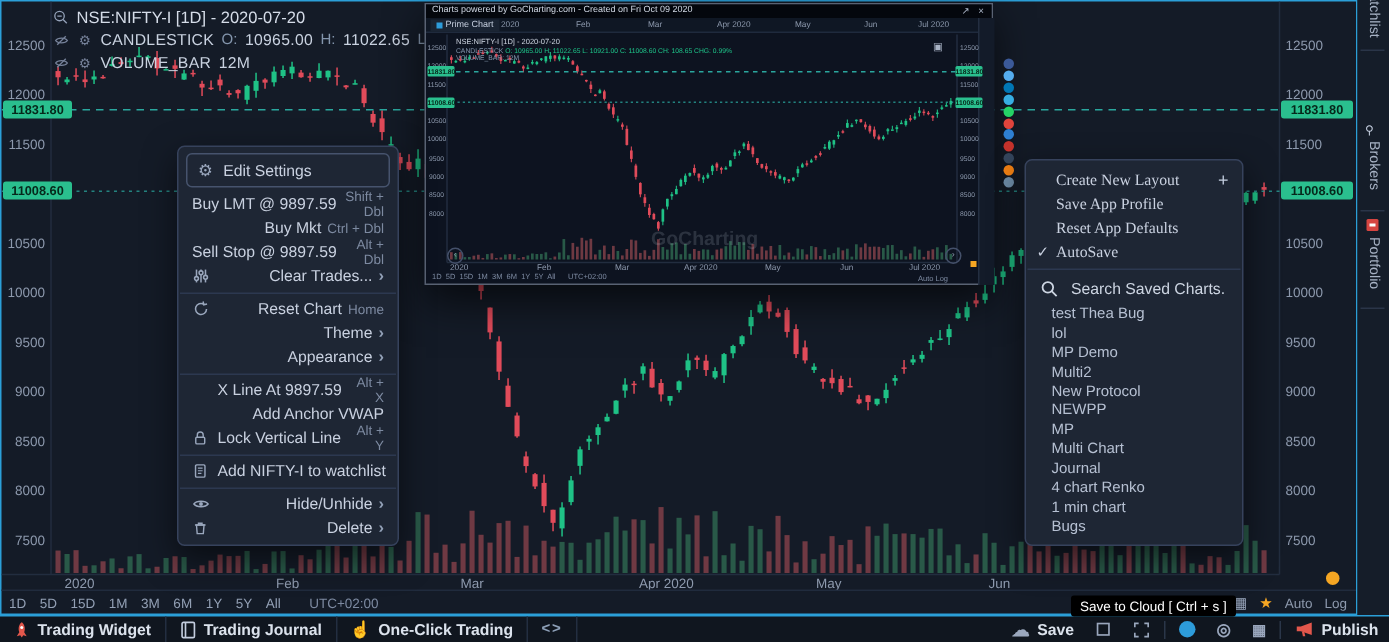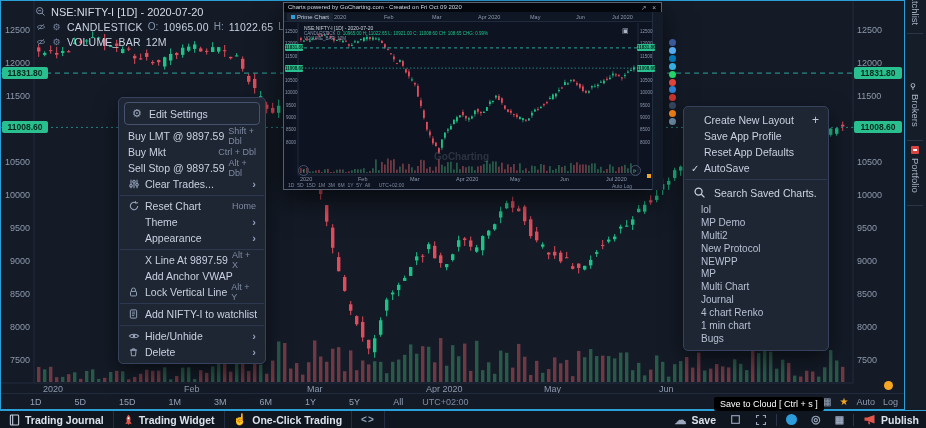--- a/index.html
+++ b/index.html
@@ -14,46 +14,46 @@
   .ptag.left{left:1px;width:46px;}
   .ptag.right{left:853px;width:48px;}
   .legend{position:absolute;left:34px;top:3px;z-index:4;}
   .lg-row{display:flex;align-items:center;gap:5px;height:15px;font-size:11px;color:#d5dce8;}
   .lg-row .sm{font-size:10.5px;color:#c9d2e0;letter-spacing:.2px;}
   .lg-row .k{color:#8496ad;font-size:10px;}
   .g{color:#1ec489;}
   .lg-ic{display:inline-flex;width:11px;height:11px;align-items:center;justify-content:center;color:#76829a;font-size:9px;}
   
   .tf-row{position:absolute;left:0;top:392px;width:903px;height:16px;border-top:1px solid #202b3d;display:flex;align-items:center;font-size:9px;color:#93a0b5;gap:9px;padding-left:5px;box-sizing:border-box;z-index:2;}
-  .tf{cursor:default;margin-left:24px;}
+  .tf{cursor:default;}
   .tf-utc{margin-left:10px;color:#7d8aa1;}
   .tf-right{margin-left:auto;display:flex;align-items:center;gap:8px;margin-right:6px;color:#8d99ad;}
   .star{color:#f5a623;font-size:10px;}
   .fab{position:absolute;left:884px;top:381px;width:9px;height:9px;border-radius:50%;background:#f5a623;z-index:12;}
   
   .side-tabs{position:absolute;left:905px;top:0;width:21px;height:410px;background:#151d29;}
   .vtab{position:absolute;left:16px;transform:rotate(90deg);transform-origin:0 0;font-size:9.5px;color:#a7b2c4;white-space:nowrap;}
   .vtab-div{position:absolute;left:2px;width:16px;height:1px;background:#2a3548;}
   .vtab-ic{position:absolute;left:5px;font-size:8px;color:#c3cdde;}
   .pf-ic{position:absolute;left:6px;width:8px;height:8px;background:#d64541;border-radius:1px;}
   .pf-ic:after{content:"";display:block;width:4px;height:2px;background:#fff;margin:3px auto 0;}
   
   .menu{position:absolute;background:#1e2634;border:1px solid #36425c;border-radius:5px;box-shadow:0 8px 22px rgba(0,0,0,.55);font-size:10.5px;color:#c9d1e0;z-index:30;box-sizing:border-box;}
   .cmenu{left:118px;top:97px;width:148px;padding:0 0 3px;}
   .cm-boxed{margin:4px 5px 3px;border:1px solid #46536d;border-radius:4px;height:21px;display:flex;align-items:center;padding:0 7px;gap:7px;}
-  .cm-row{height:16px;display:flex;align-items:center;padding:0 9px;}
+  .cm-row{height:16px;display:flex;align-items:center;padding:0 9px;text-align:right;}
   .cm-gut{width:17px;flex:0 0 17px;display:flex;align-items:center;}
   .cm-lab{flex:1;white-space:nowrap;}
   .cm-sc{color:#7d8aa1;font-size:9px;margin-left:4px;}
   .cm-arr{color:#93a1b8;font-size:11px;font-weight:bold;margin-left:4px;}
   .cm-sep{height:1px;background:#2c3850;margin:2.5px 1px;}
   .lmenu{left:683px;top:106px;width:146px;padding:5px 0;}
   .lm-row{height:16px;display:flex;align-items:center;padding:0 9px 0 7px;}
   .lm-gut{width:13px;flex:0 0 13px;color:#c9d1e0;font-size:10px;}
-  .lm-lab{flex:1;white-space:nowrap;}
+  .lm-lab{flex:1;white-space:nowrap;font-family:Liberation Serif, serif;}
   .lm-ric{margin-left:auto;display:inline-flex;color:#aab4c6;font-size:12px;}
   .lm-search{height:21px;display:flex;align-items:center;padding:0 9px;gap:8px;font-size:10.5px;color:#cdd5e2;}
   .lm-item{height:12.9px;display:flex;align-items:center;padding-left:17px;font-size:10px;color:#b6c0d2;}
   
   .soc{position:absolute;width:7px;height:7px;border-radius:50%;z-index:22;}
   
   .popup{position:absolute;left:283px;top:2px;width:379px;height:188px;background:#0d1320;border:1px solid #596273;box-shadow:0 10px 26px rgba(0,0,0,.65);z-index:20;box-sizing:border-box;}
   .pp-title{position:absolute;left:0;top:0;width:100%;height:9px;background:#04070d;font-size:6px;color:#cfd6e2;line-height:9px;padding-left:4px;box-sizing:border-box;white-space:nowrap;}
   .pp-wins{position:absolute;right:3px;top:0;font-size:6.5px;color:#aab4c6;line-height:9px;letter-spacing:2px;}
   .pp-tabs{position:absolute;left:0;top:9px;width:100%;height:10px;background:#0f1724;border-bottom:1px solid #1f2a3d;box-sizing:border-box;}
@@ -61,21 +61,21 @@
   .pp-tabsq{width:4px;height:4px;background:#2d9cdb;}
   .pp-xt{position:absolute;font-size:5.5px;color:#8d99ad;z-index:2;}
   .pp-xb{position:absolute;top:173px;font-size:5.5px;color:#8d99ad;z-index:2;}
   .pp-tl{position:absolute;left:1px;width:11px;text-align:right;font-size:4.5px;color:#8d99ad;z-index:2;}
   .pp-tr{position:absolute;left:356px;font-size:4.5px;color:#8d99ad;z-index:2;}
   .pp-tag{position:absolute;background:#2abf8e;color:#06281b;font-size:4.5px;font-weight:bold;border-radius:1px;text-align:center;width:18px;line-height:7px;z-index:3;}
   .pp-legend{position:absolute;left:20px;top:22px;z-index:3;}
   .pp-lg1{font-size:5px;color:#cfd6e2;}
   .pp-lg2{font-size:4.5px;color:#8496ad;}
   .pp-lg3{font-size:4.5px;color:#8496ad;}
-  .pp-water{position:absolute;left:150px;top:148px;font-size:10px;font-weight:bold;color:rgba(205,215,230,.16);z-index:2;}
+  .pp-water{position:absolute;left:150px;top:148px;font-size:13px;font-weight:bold;color:rgba(205,215,230,.16);z-index:2;}
   .pp-nav{position:absolute;top:162px;width:9px;height:9px;border:1px solid #44506a;border-radius:50%;color:#8d99ad;font-size:6px;line-height:9px;text-align:center;z-index:3;}
   .pp-copy{position:absolute;left:338px;top:24px;font-size:7px;color:#aab4c6;z-index:3;}
   .pp-strip{position:absolute;left:368px;top:9px;width:10px;height:178px;background:#131b29;border-left:1px solid #232e41;}
   .pp-toolbar{position:absolute;left:4px;top:179px;font-size:5px;color:#7d8aa1;white-space:pre;z-index:3;}
   .pp-autolog{position:absolute;left:328px;top:180px;font-size:5px;color:#7d8aa1;z-index:3;}
   .pp-dot{position:absolute;left:363px;top:171px;width:4px;height:4px;background:#f5a623;z-index:3;}
   
   .tooltip{position:absolute;left:714px;top:397px;background:#000;color:#fff;font-size:9px;padding:2px 6px;border-radius:2px;z-index:45;white-space:nowrap;}
   
   .bottom-bar{position:absolute;left:0;top:410px;width:926px;height:18px;background:#10161f;border-top:1px solid #2b9fd8;display:flex;align-items:center;box-sizing:border-box;z-index:10;}
@@ -771,20 +771,21 @@
       <div class="cm-sep"></div>
       <div class="lm-search">
         <span class="ic">
           <svg width="13" height="13" viewBox="0 0 14 14">
             <circle cx="6" cy="6" r="3.8" fill="none" stroke="#cdd5e2" stroke-width="1.3"></circle>
             <line x1="8.9" y1="8.9" x2="12.3" y2="12.3" stroke="#cdd5e2" stroke-width="1.3"></line>
           </svg>
         </span>
         <span>Search Saved Charts.</span>
       </div>
+      <div class="lm-item">test Thea Bug</div>
       <div class="lm-item">lol</div>
       <div class="lm-item">MP Demo</div>
       <div class="lm-item">Multi2</div>
       <div class="lm-item">New Protocol</div>
       <div class="lm-item">NEWPP</div>
       <div class="lm-item">MP</div>
       <div class="lm-item">Multi Chart</div>
       <div class="lm-item">Journal</div>
       <div class="lm-item">4 chart Renko</div>
       <div class="lm-item">1 min chart</div>
@@ -1211,34 +1212,34 @@
     <div class="pp-autolog">Auto   Log</div>
     <div class="pp-dot"></div>
   </div>
 
   <div class="tooltip">Save to Cloud [ Ctrl + s ]</div>
 
   <div class="bottom-bar" id="bottom-bar">
       <div class="bb-item">
         <span class="ic">
           <svg width="11" height="12" viewBox="0 0 12 13">
+            <path d="M6 .8C8 2.2 8.8 5 7.8 8.2L9.6 11l-2.5-.7L6 12l-1.1-1.7-2.5.7L4.2 8.2C3.2 5 4 2.2 6 .8z" fill="#e2574c"></path>
+            <circle cx="6" cy="4.6" r="1.1" fill="#fff"></circle>
+          </svg>
+        </span>
+        <span>Trading Widget</span>
+      </div>
+      <div class="bb-item">
+        <span class="ic">
+          <svg width="11" height="12" viewBox="0 0 12 13">
             <rect x="1.5" y="1" width="9" height="11" rx="1" fill="none" stroke="#c3cdde" stroke-width="1.2"></rect>
             <line x1="4" y1="1" x2="4" y2="12" stroke="#c3cdde" stroke-width="1.2"></line>
           </svg>
         </span>
         <span>Trading Journal</span>
-      </div>
-      <div class="bb-item">
-        <span class="ic">
-          <svg width="11" height="12" viewBox="0 0 12 13">
-            <path d="M6 .8C8 2.2 8.8 5 7.8 8.2L9.6 11l-2.5-.7L6 12l-1.1-1.7-2.5.7L4.2 8.2C3.2 5 4 2.2 6 .8z" fill="#e2574c"></path>
-            <circle cx="6" cy="4.6" r="1.1" fill="#fff"></circle>
-          </svg>
-        </span>
-        <span>Trading Widget</span>
       </div>
       <div class="bb-item">
         <span class="ic">
           <span class="ic-hand">☝</span>
         </span>
         <span>One-Click Trading</span>
       </div>
       <div class="bb-item">
         <span class="ic">
           <span class="ic-code">&lt;&gt;</span>

